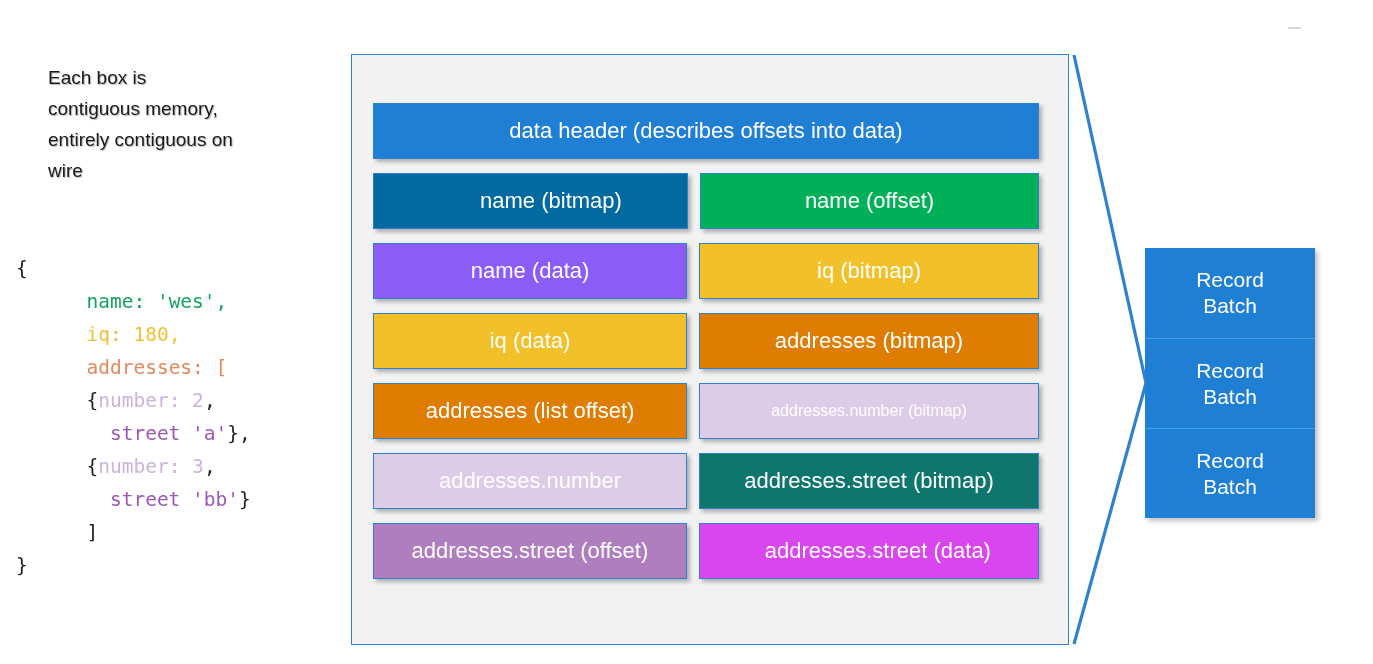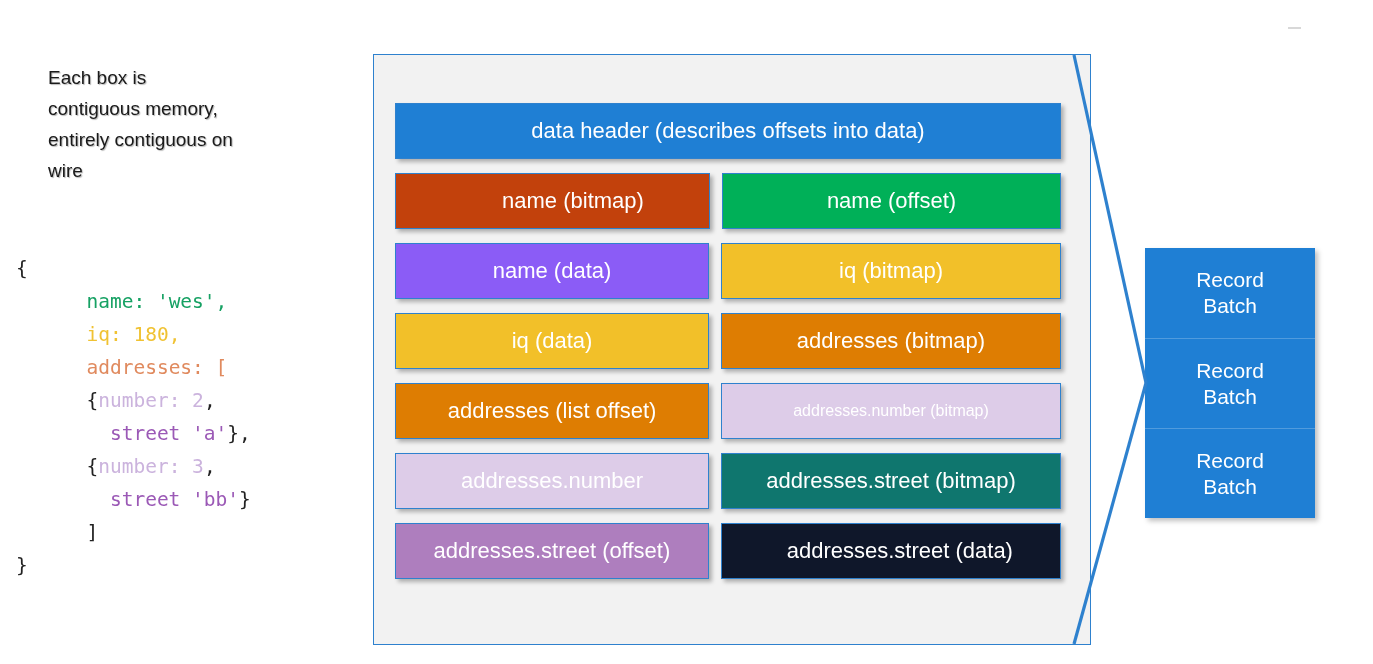--- a/index.html
+++ b/index.html
@@ -38,21 +38,21 @@
     font-size: 19.5px;
     line-height: 33px;
     color: #222;
     white-space: pre;
   }
   #code .ln { display: block; white-space: pre; }
 
   
   #main-panel {
     position: absolute;
-    left: 373px;
+    left: 351px;
     top: 54px;
     width: 718px;
     height: 591px;
     background: #f2f2f2;
     border: 1.6px solid #2E81CE;
     box-sizing: border-box;
   }
 
   
   #rows {
@@ -141,42 +141,42 @@
 wire</div>
 
 <div id="code"><span class="ln"><span style="color: rgb(34, 34, 34);">{</span></span><span class="ln"><span style="color: rgb(34, 34, 34);">      </span><span style="color: rgb(22, 161, 99);">name: 'wes',</span></span><span class="ln"><span style="color: rgb(34, 34, 34);">      </span><span style="color: rgb(240, 194, 50);">iq: 180,</span></span><span class="ln"><span style="color: rgb(34, 34, 34);">      </span><span style="color: rgb(224, 138, 94);">addresses: [</span></span><span class="ln"><span style="color: rgb(34, 34, 34);">      </span><span style="color: rgb(34, 34, 34);">{</span><span style="color: rgb(203, 179, 221);">number: 2</span><span style="color: rgb(34, 34, 34);">,</span></span><span class="ln"><span style="color: rgb(34, 34, 34);">        </span><span style="color: rgb(155, 89, 182);">street 'a'</span><span style="color: rgb(34, 34, 34);">},</span></span><span class="ln"><span style="color: rgb(34, 34, 34);">      </span><span style="color: rgb(34, 34, 34);">{</span><span style="color: rgb(203, 179, 221);">number: 3</span><span style="color: rgb(34, 34, 34);">,</span></span><span class="ln"><span style="color: rgb(34, 34, 34);">        </span><span style="color: rgb(155, 89, 182);">street 'bb'</span><span style="color: rgb(34, 34, 34);">}</span></span><span class="ln"><span style="color: rgb(34, 34, 34);">      ]</span></span><span class="ln"><span style="color: rgb(34, 34, 34);">}</span></span></div>
 
 <div id="main-panel">
   <div id="rows">
       <div class="row">
         <div class="cell full" style="background: rgb(31, 127, 212);">data header (describes offsets into data)</div>
       </div>
       <div class="row">
-        <div class="cell left" style="background: #c2410c; padding-left: 45px;">name (bitmap)</div>
+        <div class="cell left" style="background: #0369a1; padding-left: 45px;">name (bitmap)</div>
         <div class="cell right" style="background: rgb(0, 176, 88);">name (offset)</div>
       </div>
       <div class="row">
         <div class="cell left" style="background: #8b5cf6; text-align: right;">name (data)</div>
         <div class="cell right" style="background: rgb(242, 192, 41);">iq (bitmap)</div>
       </div>
       <div class="row">
         <div class="cell left" style="background: rgb(242, 192, 41);">iq (data)</div>
         <div class="cell right" style="background: rgb(222, 125, 2);">addresses (bitmap)</div>
       </div>
       <div class="row">
         <div class="cell left" style="background: rgb(222, 125, 2);">addresses (list offset)</div>
         <div class="cell right small" style="background: rgb(221, 204, 232);">addresses.number (bitmap)</div>
       </div>
       <div class="row">
         <div class="cell left" style="background: rgb(221, 204, 232);">addresses.number</div>
         <div class="cell right" style="background: #0f766e;">addresses.street (bitmap)</div>
       </div>
       <div class="row">
         <div class="cell left" style="background: rgb(174, 126, 190);">addresses.street (offset)</div>
-        <div class="cell right" style="background: #0f172a; padding-left: 22px;">addresses.street (data)</div>
+        <div class="cell right" style="background: #d946ef; padding-left: 22px;">addresses.street (data)</div>
       </div>
     </div>
 </div>
 
 <div id="record-batch" style="background: rgb(31, 127, 212);">
     <div class="rb-seg">
       <span>Record</span>
       <span>Batch</span>
     </div>
     <div class="rb-seg">

